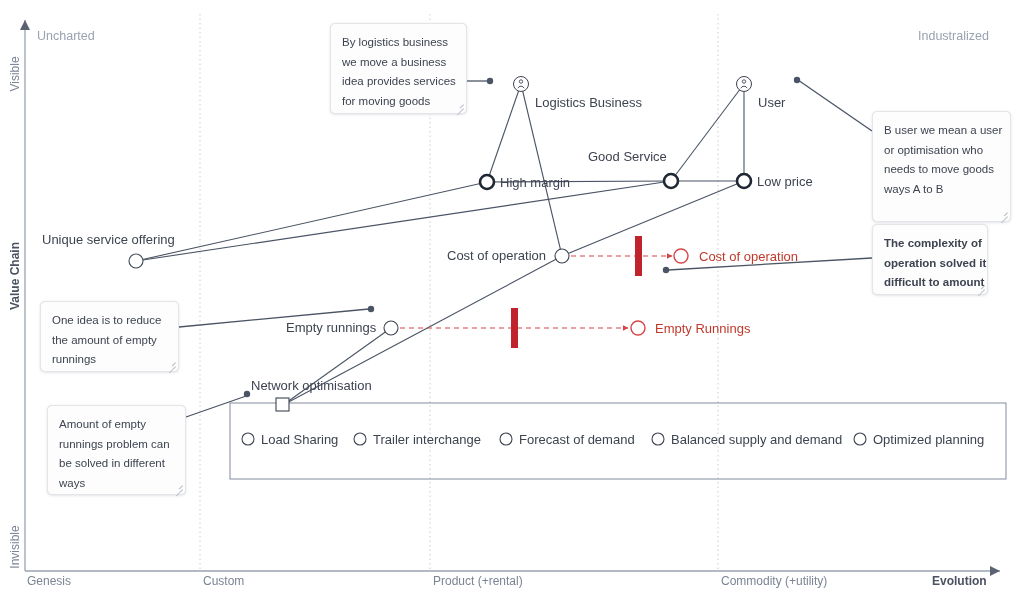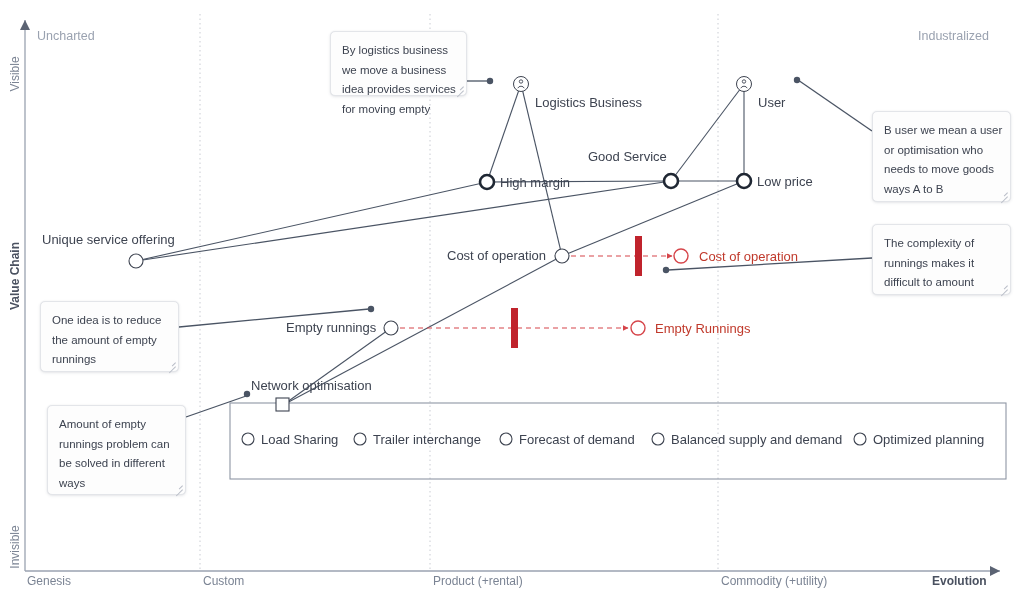--- a/index.html
+++ b/index.html
@@ -258,39 +258,39 @@
         <text class="node-label" x="286" y="332">Empty runnings</text>
       </g>
 
       <g>
         <rect x="276" y="398" width="13" height="13" fill="#ffffff" stroke="#3d4350" stroke-width="1.1"></rect>
         <text class="node-label" x="251" y="390">Network optimisation</text>
       </g>
     </g>
   </svg>
 
-  <div class="anno-box" style="left:330px; top:31px; width:137px; height:65px;">
+  <div class="anno-box" style="left:330px; top:23px; width:137px; height:91px;">
     <span class="anno-line">By logistics business</span>
     <span class="anno-line">we move a business</span>
     <span class="anno-line">idea provides services</span>
-    <span class="anno-line">for moving empty</span>
-    <span class="resize-grip"></span>
-  </div>
-
-  <div class="anno-box" style="left:872px; top:111px; width:139px; height:91px;">
+    <span class="anno-line">for moving goods</span>
+    <span class="resize-grip"></span>
+  </div>
+
+  <div class="anno-box" style="left:872px; top:111px; width:139px; height:111px;">
     <span class="anno-line">B user we mean a user</span>
     <span class="anno-line">or optimisation who</span>
     <span class="anno-line">needs to move goods</span>
     <span class="anno-line">ways A to B</span>
     <span class="resize-grip"></span>
   </div>
 
-  <div class="anno-box" style="left:872px; top:224px; width:139px; height:71px;">
+  <div class="anno-box" style="left:872px; top:224px; width:116px; height:71px;font-weight:bold;">
     <span class="anno-line">The complexity of</span>
-    <span class="anno-line">runnings makes it</span>
+    <span class="anno-line">operation solved it</span>
     <span class="anno-line">difficult to amount</span>
     <span class="resize-grip"></span>
   </div>
 
   <div class="anno-box" style="left:40px; top:301px; width:139px; height:71px;">
     <span class="anno-line">One idea is to reduce</span>
     <span class="anno-line">the amount of empty</span>
     <span class="anno-line">runnings</span>
     <span class="resize-grip"></span>
   </div>

